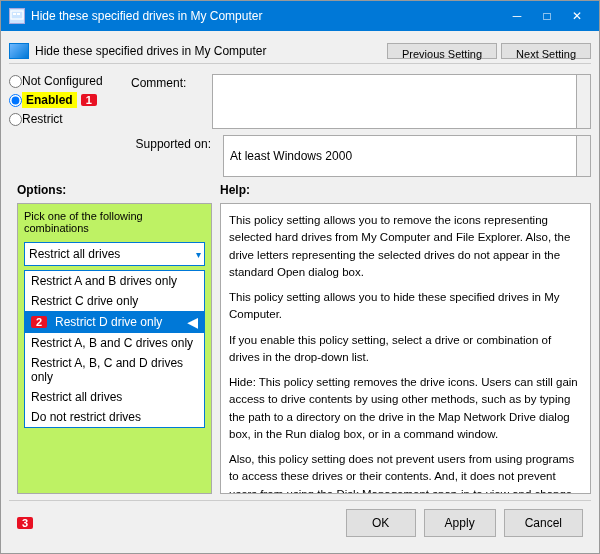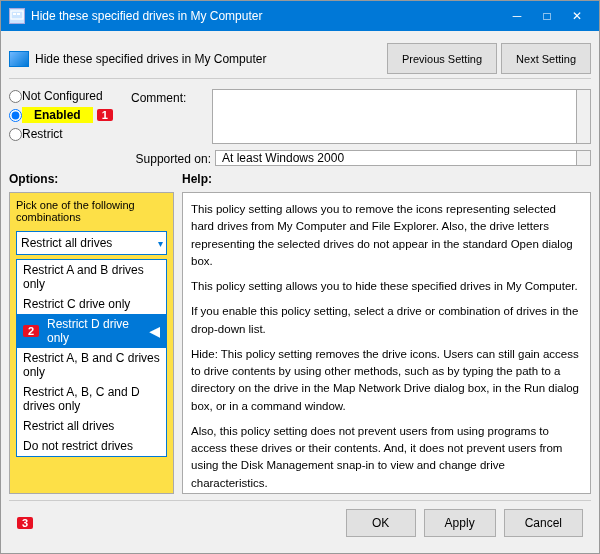--- a/index.html
+++ b/index.html
@@ -98,32 +98,32 @@
     .nav-buttons {
       display: flex;
       gap: 4px;
     }
     .nav-btn {
       padding: 4px 14px;
       background: #e1e1e1;
       border: 1px solid #adadad;
       font-size: 11px;
       cursor: pointer;
-      height: 31px;
+      height: 16px;
     }
     .radio-row {
       display: flex;
       align-items: center;
       gap: 0;
       font-size: 12px;
     }
     .radio-row input[type=radio] { margin: 0; }
     .enabled-label {
       background: #ffff00;
-      padding: 1px 12px;
+      padding: 1px 4px;
       font-weight: bold;
       font-size: 12px;
     }
     .enabled-badge {
       display: inline-flex;
       align-items: center;
       gap: 4px;
     }
     .badge-num {
       background: #e81123;
@@ -140,49 +140,50 @@
       gap: 1px;
       align-items: flex-start;
     }
     .comment-label {
       font-size: 12px;
       min-width: 80px;
       padding-top: 2px;
     }
     .supported-section {
       display: flex;
-      gap: 4px;
+      gap: 12px;
       align-items: flex-start;
     }
     .supported-label {
       font-size: 12px;
       min-width: 80px;
       padding-top: 2px;
       text-align: right;
     }
     .main-panels {
       display: flex;
       gap: 8px;
       flex: 1;
       overflow: hidden;
     }
     .options-panel {
-      width: 165px;
+      width: 195px;
       display: flex;
       flex-direction: column;
       flex-shrink: 0;
+      margin-left: 8px;
     }
     .panel-title {
       font-size: 12px;
       font-weight: 600;
       margin-bottom: 6px;
     }
     .options-inner {
       border: 1px solid #aaa;
-      background: #fde047;
+      background: #bef264;
       flex: 1;
       padding: 6px;
       display: flex;
       flex-direction: column;
       gap: 4px;
       position: relative;
     }
     .options-subtitle {
       font-size: 11px;
       margin-bottom: 4px;
@@ -314,21 +315,21 @@
     }
     .supported-right {
       display: flex;
       gap: 0;
       flex: 1;
     }
     .supported-value {
       flex: 1;
       border: 1px solid #aaa;
       background: white;
-      height: 16px;
+      height: 42px;
       font-size: 12px;
       padding: 4px 6px;
       display: flex;
       align-items: center;
     }
     .supported-scrollbar {
       width: 14px;
       background: #f0f0f0;
       border: 1px solid #aaa;
       border-left: none;

